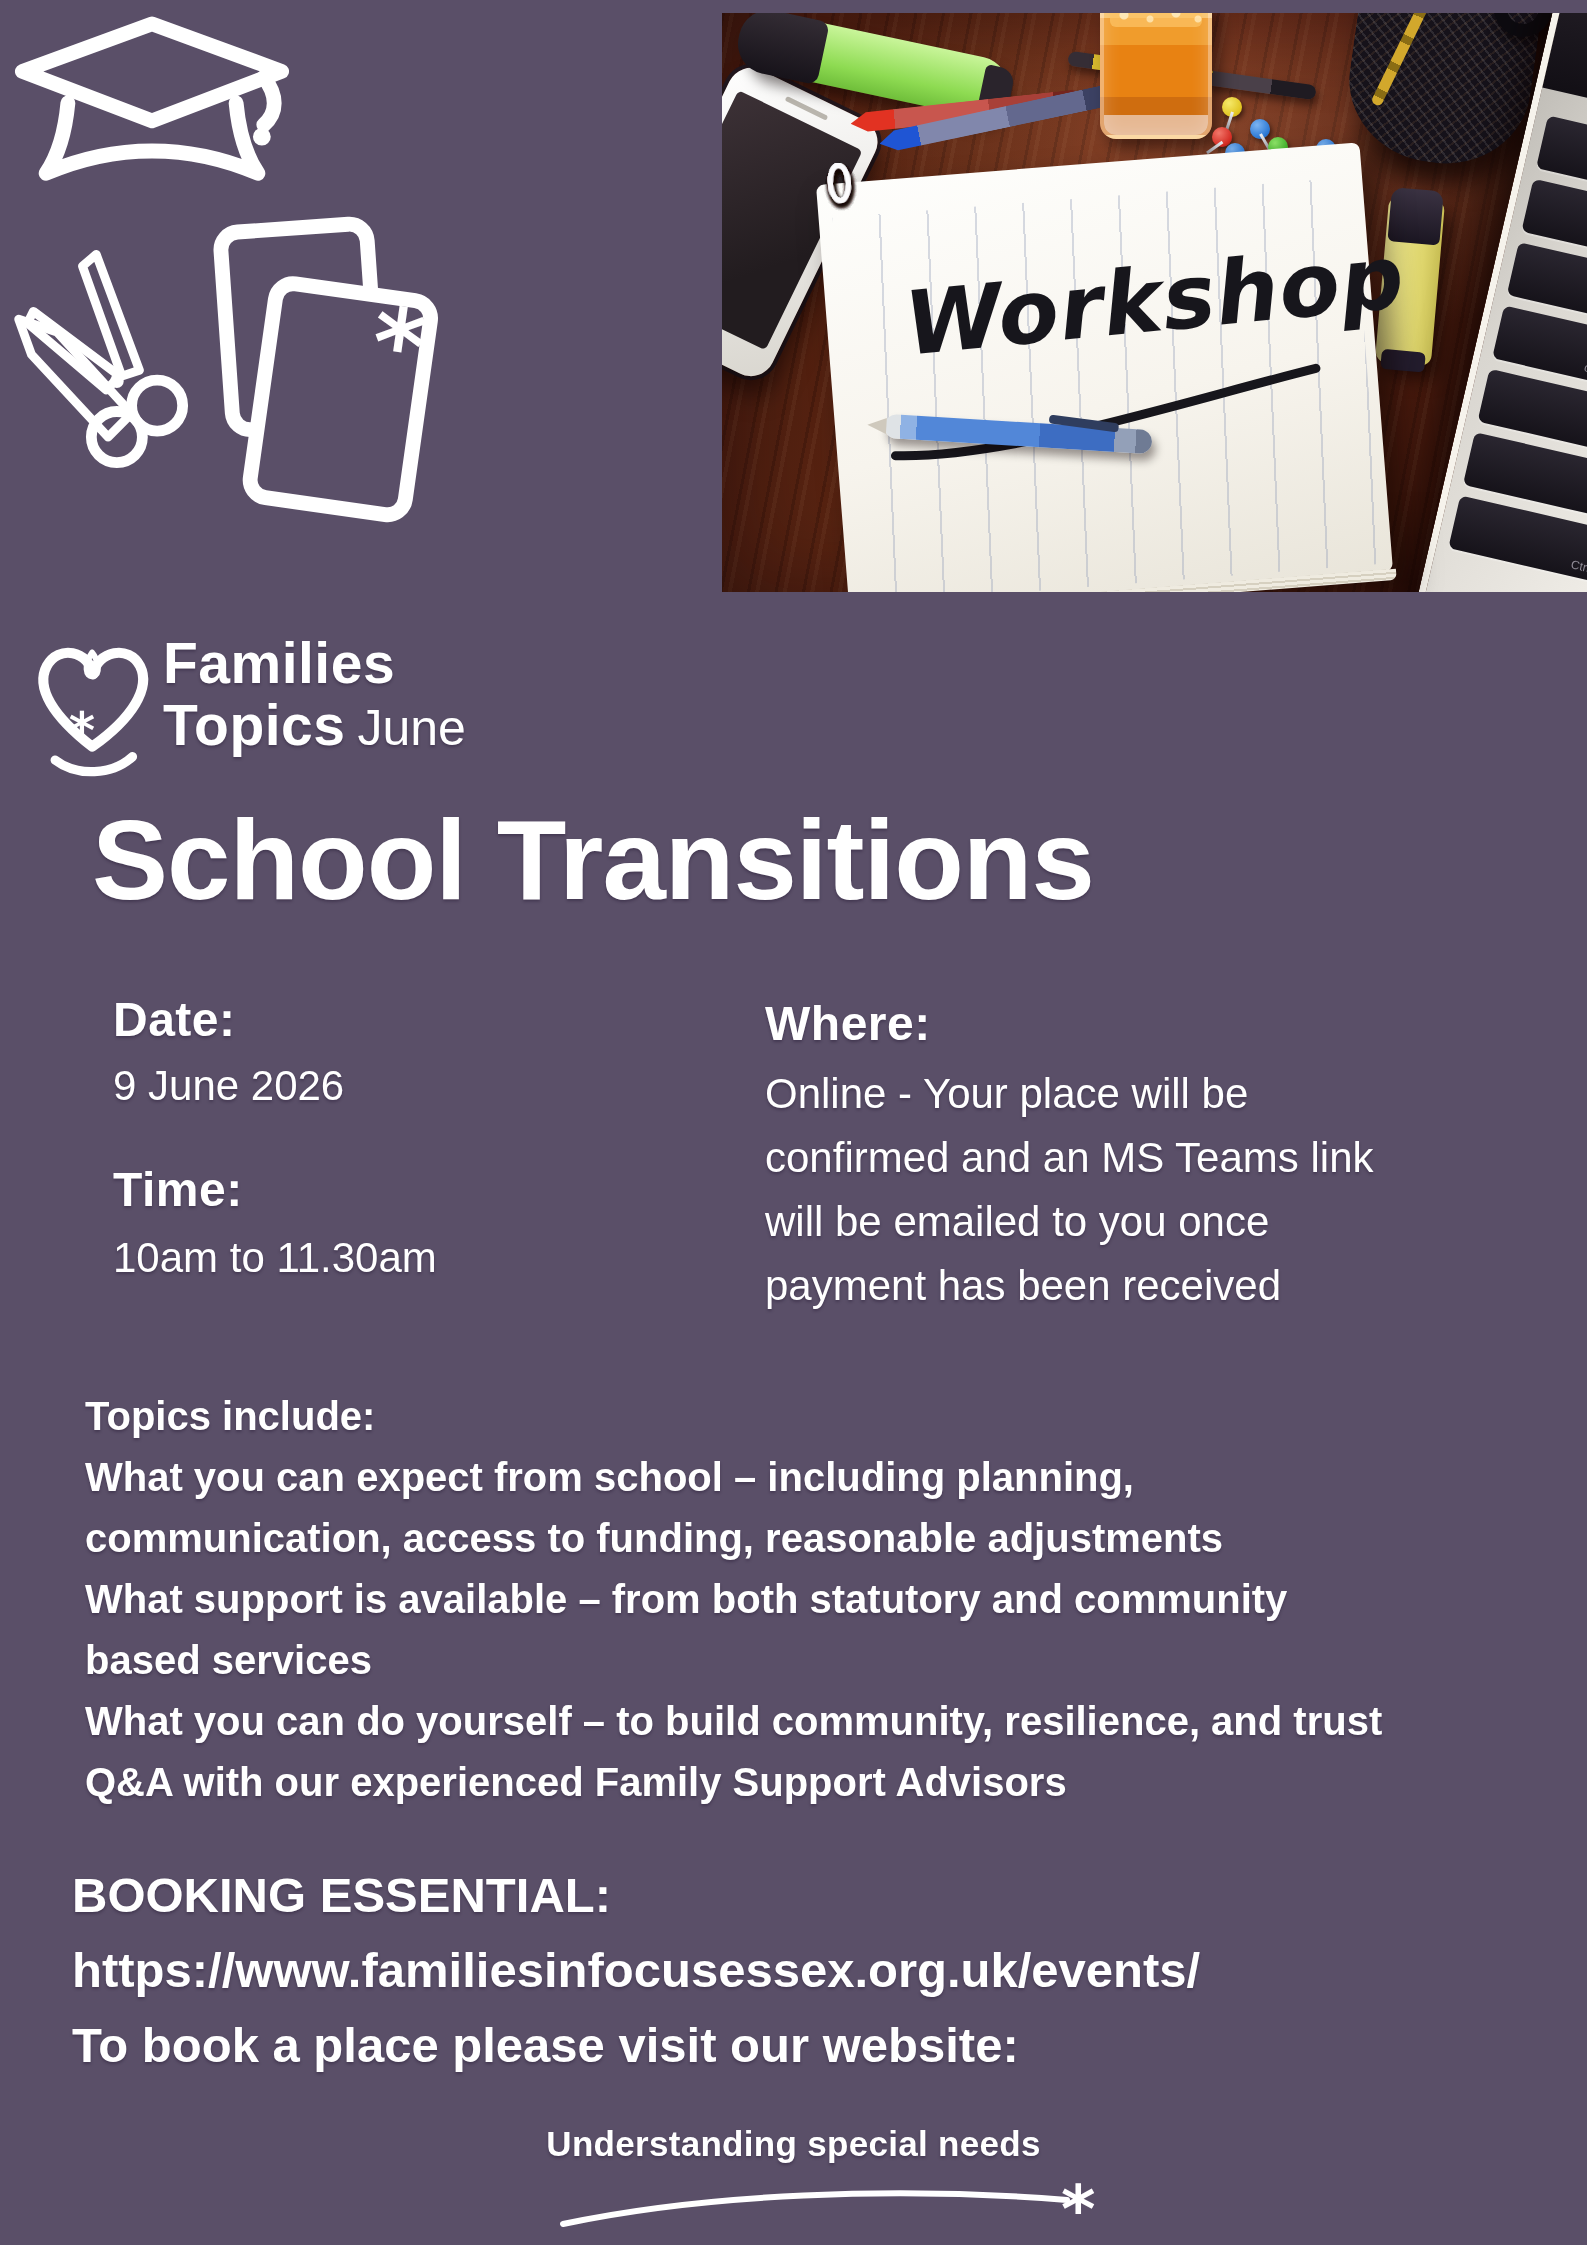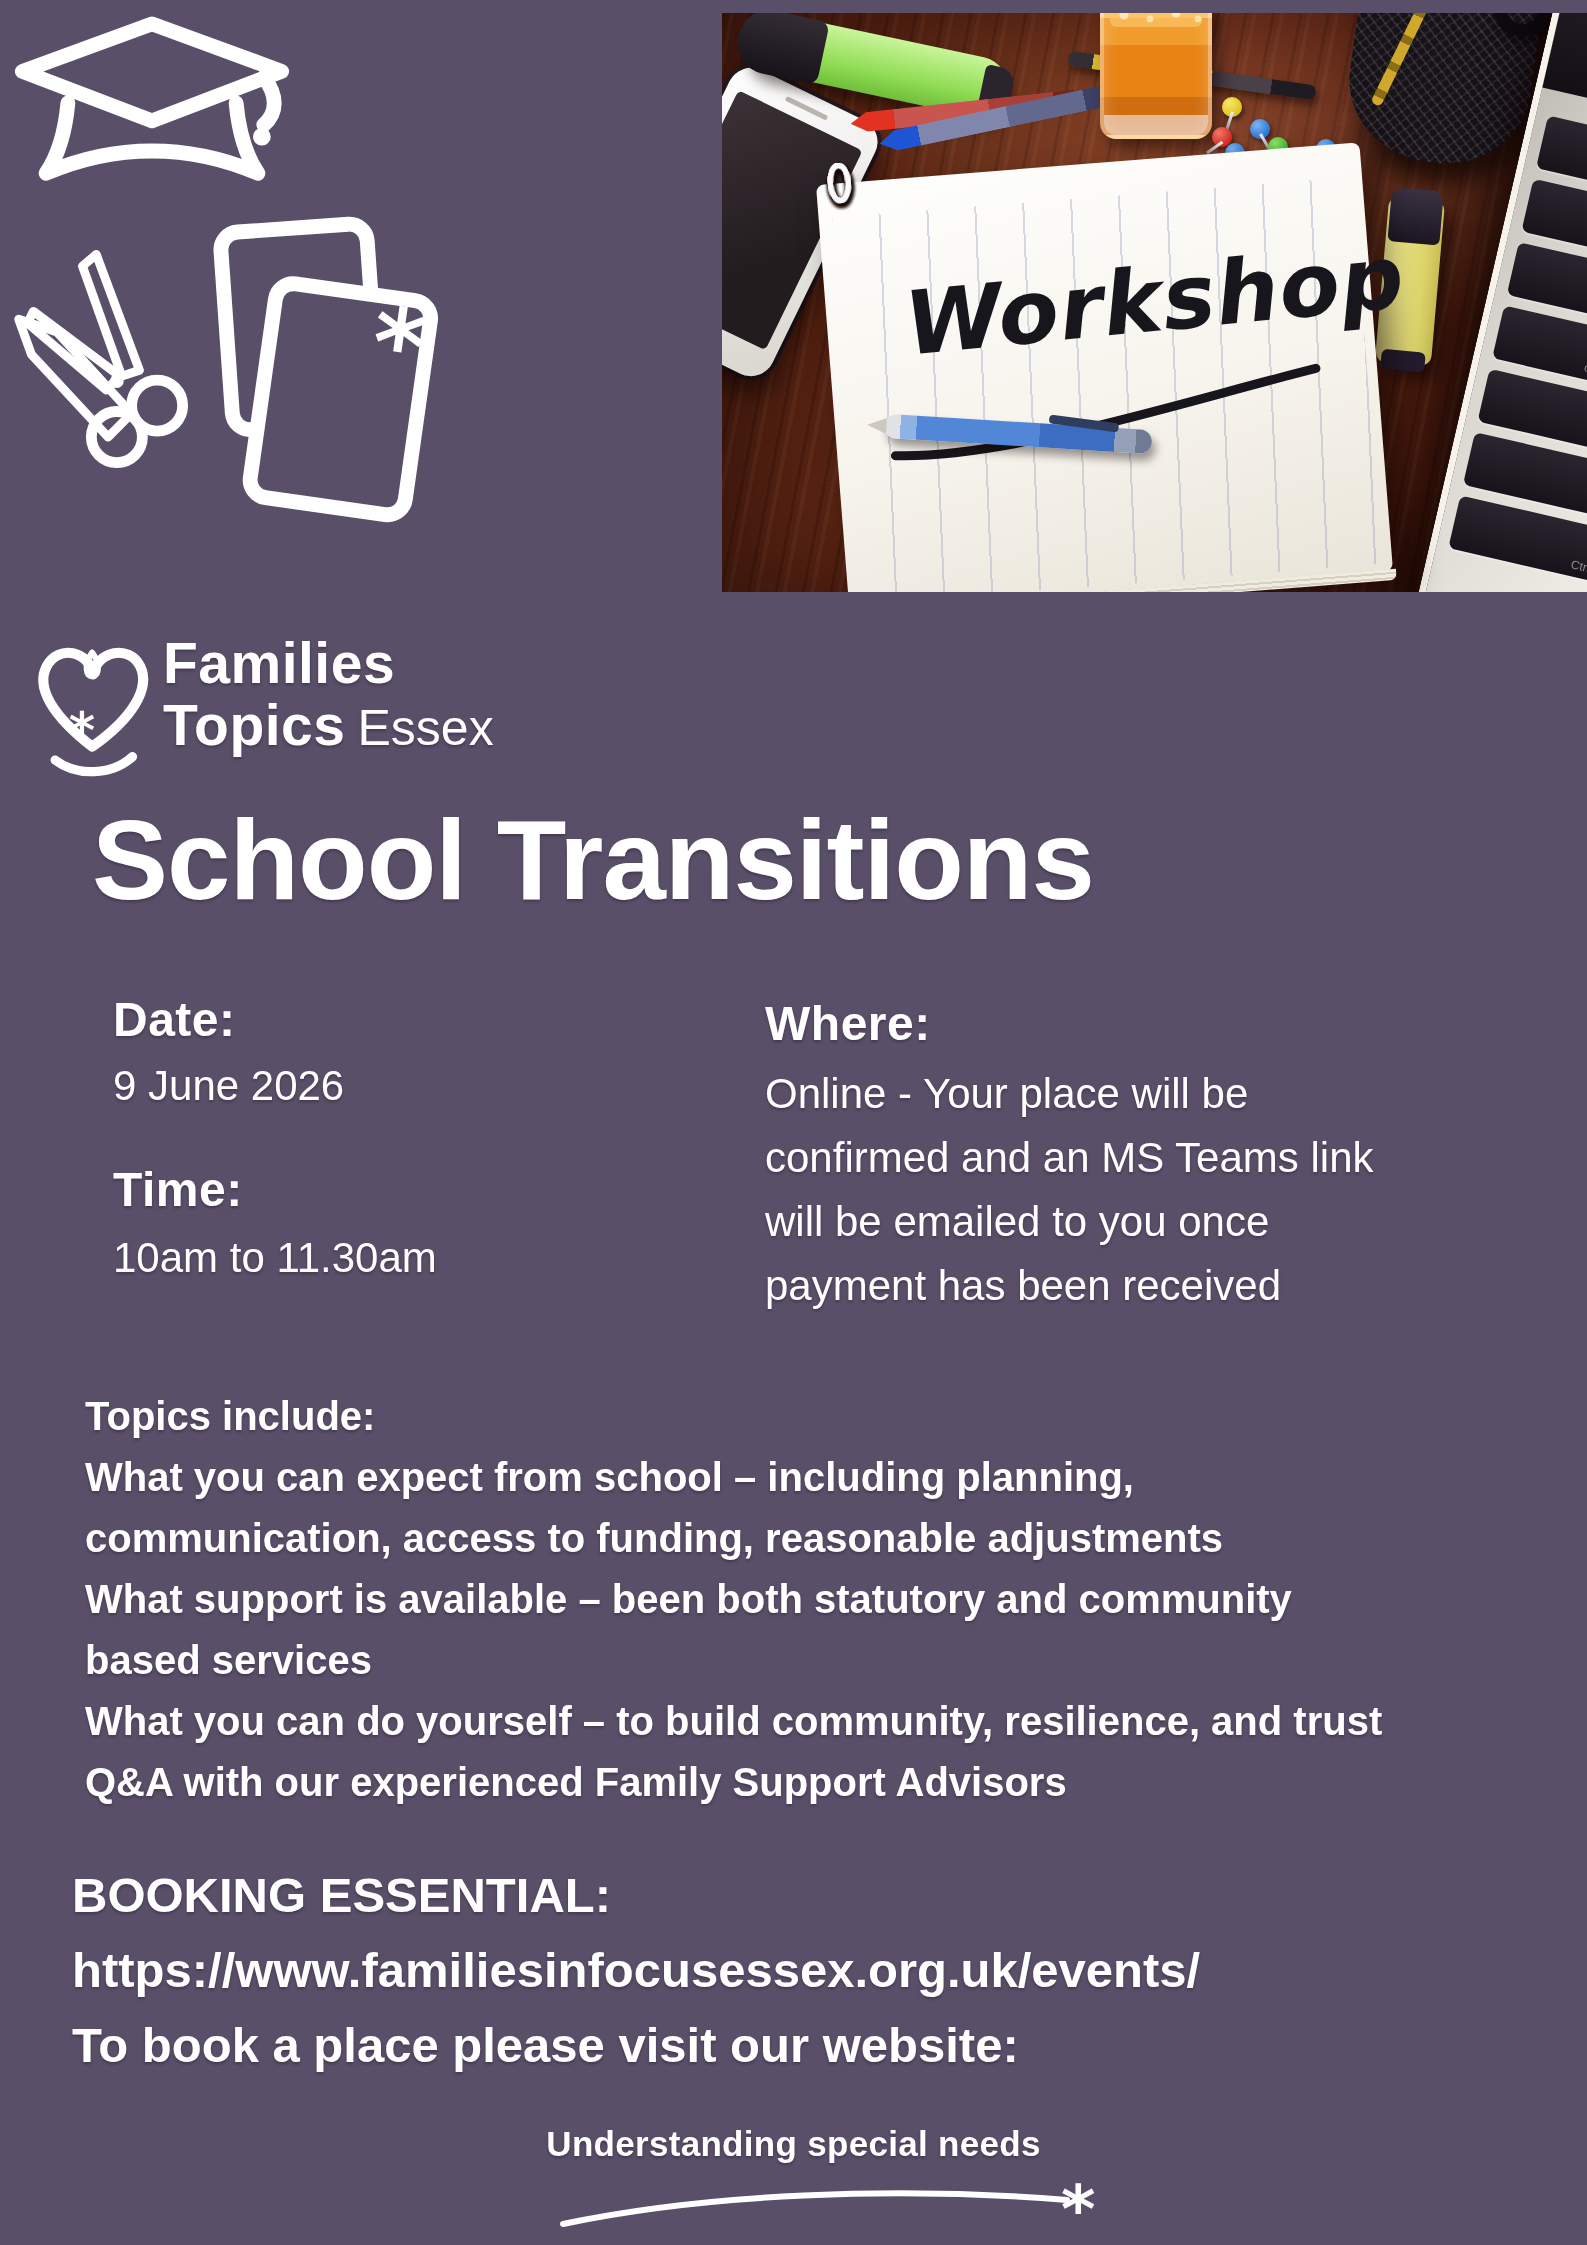--- a/index.html
+++ b/index.html
@@ -255,41 +255,41 @@
   </div>
 
   <svg class="deco-svg" style="left:30px;top:622px" width="126" height="172" viewBox="0 0 150 180" fill="none" stroke="#ffffff" stroke-linecap="round" stroke-linejoin="round">
     <path stroke-width="12" d="M75,50 C70,22 34,14 20,40 C6,66 28,100 74,136 C122,102 144,66 131,40 C118,14 80,22 75,50 Z"></path>
     <path stroke-width="7" d="M74,24 C64,38 66,54 75,52 C84,50 82,34 74,24"></path>
     <text x="46" y="138" font-size="60" fill="#ffffff" stroke="none" font-family="DejaVu Sans" font-weight="bold">*</text>
     <path stroke-width="11" d="M30,152 C56,172 98,170 122,148"></path>
   </svg>
   <div class="abs logo-text-1 shadowtext">Families</div>
   <div class="abs logo-text-2 shadowtext">
-    <span>Topics</span><span class="region">Essex</span>
+    <span>Topics</span><span class="region">June</span>
   </div>
 
   <h1 class="abs title shadowtext">School Transitions</h1>
 
   <div class="abs label-lg shadowtext" style="left:113px;top:992px">Date:</div>
   <div class="abs value-md shadowtext" style="left:113px;top:1062px">9 June 2026</div>
   <div class="abs label-lg shadowtext" style="left:113px;top:1162px">Time:</div>
   <div class="abs value-md shadowtext" style="left:113px;top:1234px">10am to 11.30am</div>
 
   <div class="abs label-lg shadowtext" style="left:765px;top:996px">Where:</div>
   <div class="abs value-md where-value pre shadowtext" style="left:765px;top:1062px">Online - Your place will be
 confirmed and an MS Teams link
 will be emailed to you once
 payment has been received</div>
 
   <div class="abs topics shadowtext">
     <p>Topics include:</p>
     <p class="pre">What you can expect from school – including planning,
 communication, access to funding, reasonable adjustments</p>
-    <p class="pre">What support is available – been both statutory and community
+    <p class="pre">What support is available – from both statutory and community
 based services</p>
     <p class="pre">What you can do yourself – to build community, resilience, and trust</p>
     <p class="pre">Q&amp;A with our experienced Family Support Advisors</p>
   </div>
 
   <div class="abs booking shadowtext">
     <div>BOOKING ESSENTIAL:</div>
     <div>https://www.familiesinfocusessex.org.uk/events/</div>
     <div>To book a place please visit our website:</div>
   </div>

